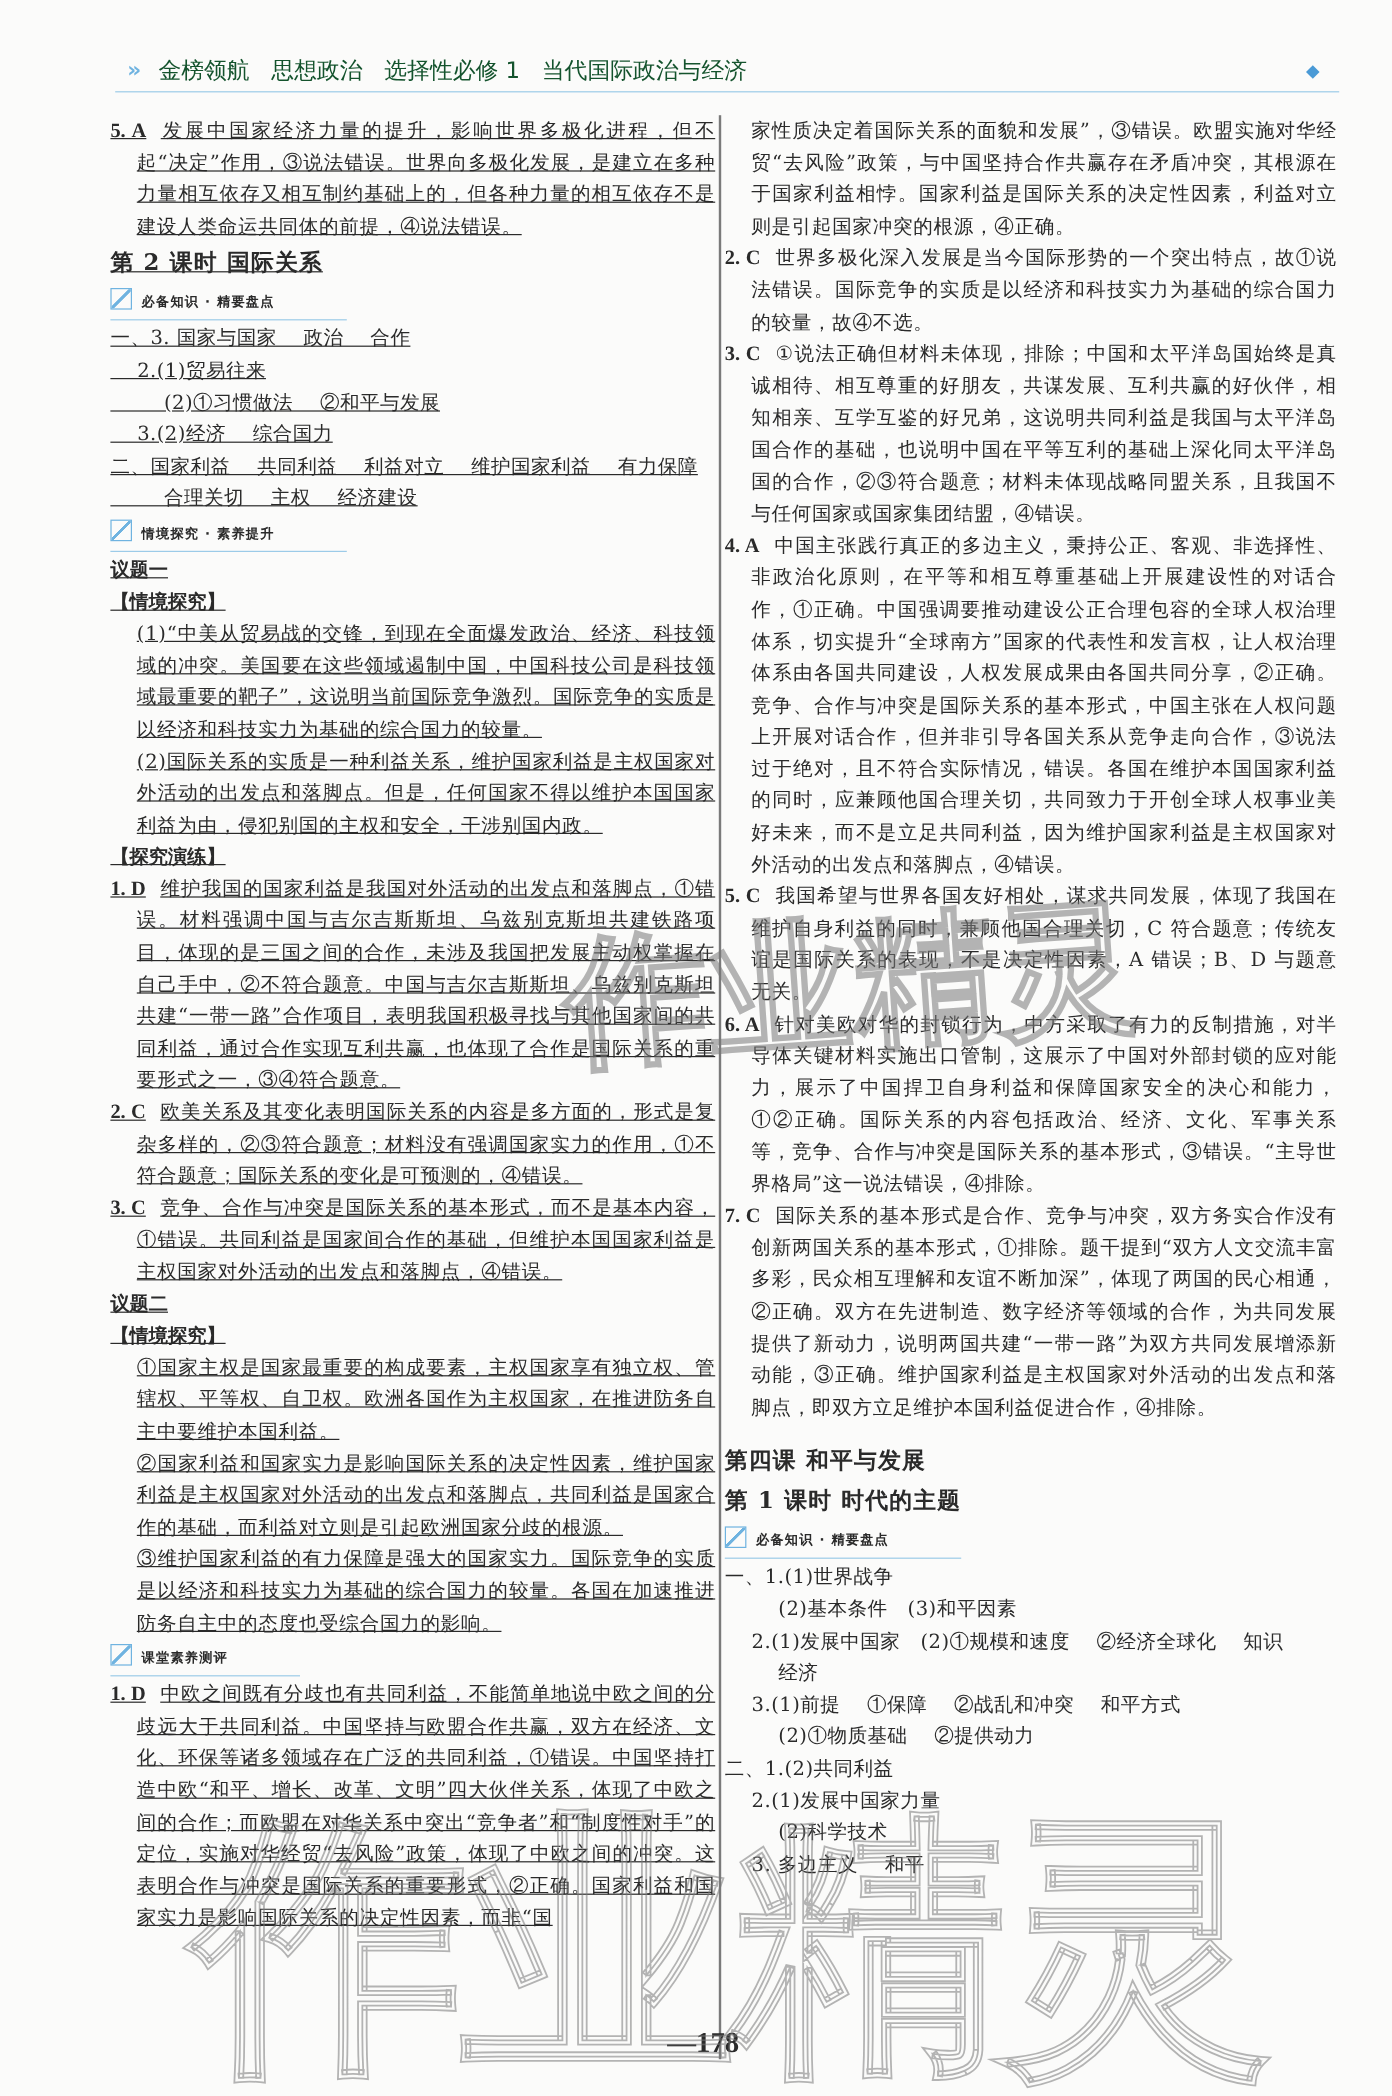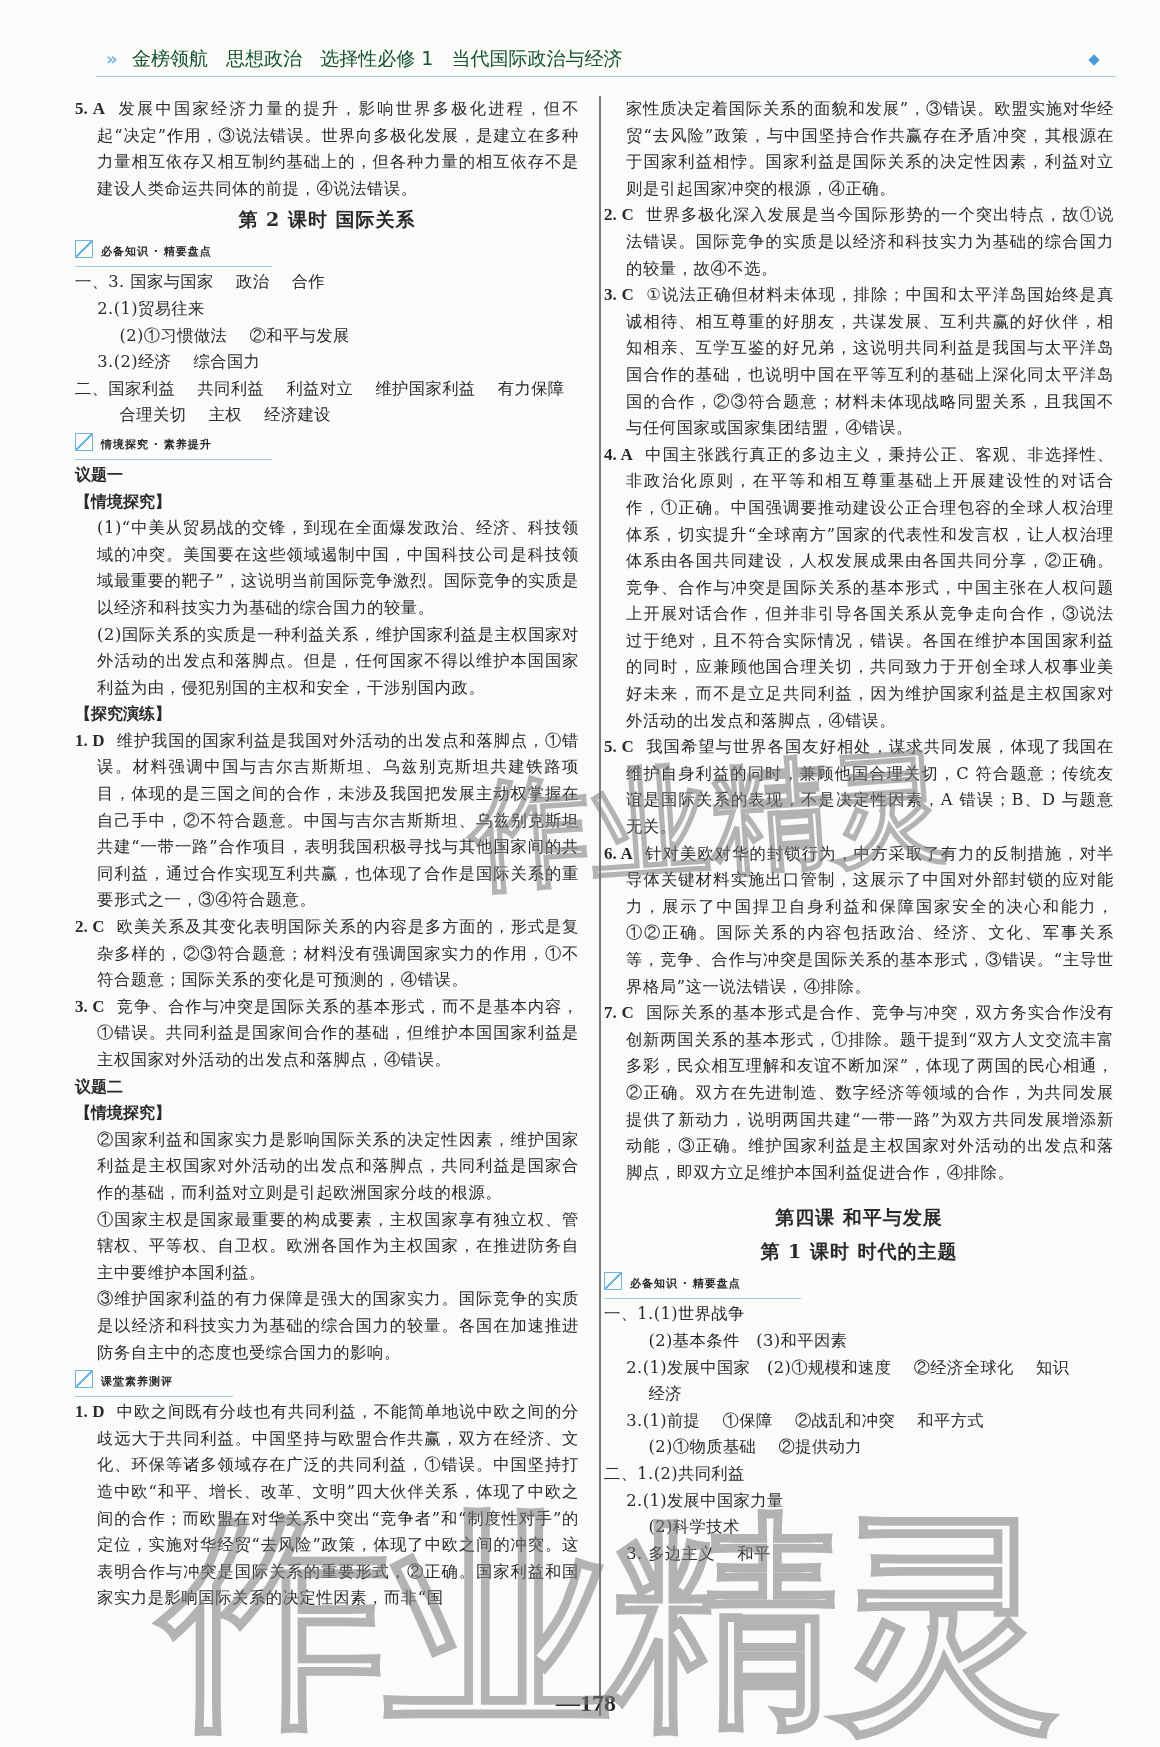--- a/index.html
+++ b/index.html
@@ -9,28 +9,28 @@
   }
   .header {
     position:absolute; left:96px; top:44px; width:1020px; height:32px;
     border-bottom:1.5px solid #9ccbe8;
   }
   .header .chev { position:absolute; left:10px; top:4px; color:#6fb3e0; font-size:18px; font-family:"DejaVu Sans",sans-serif; font-weight:bold; letter-spacing:-4px; }
   .header .title { position:absolute; left:36px; top:2px; font-family:"DejaVu Sans",sans-serif; font-size:19px; color:#14532d; white-space:pre; }
   .header .diamond { position:absolute; right:18px; top:12px; width:8px; height:8px; background:#4a9ad6; transform:rotate(45deg); }
 
   .col { position:absolute; top:96px; font-size:16.3px; line-height:26.6px; }
-  .col.left { left:75px; width:504px; }
+  .col.left { left:92px; width:504px;text-decoration:underline; }
   .col.right { left:604px; width:510px; padding-left:0; }
   .divider { position:absolute; left:599px; top:96px; width:1.5px; height:1620px; background:#7a7a7a; }
 
   .ans { position:relative; padding-left:22px; text-indent:-22px; text-align:justify; letter-spacing:0.6px; }
   .ans .num { font-weight:bold; font-family:"Liberation Serif",serif; font-size:17px; margin-right:12px; letter-spacing:0; }
   .ind { padding-left:22px; text-indent:0; text-align:justify; letter-spacing:0.6px; }
-  .h2 { text-align:center; font-weight:bold; font-size:19px; line-height:34px; letter-spacing:1px; font-family:"DejaVu Serif",serif; }
+  .h2 { text-align:left; font-weight:bold; font-size:19px; line-height:34px; letter-spacing:1px; font-family:"DejaVu Serif",serif; }
   .sec {
     display:inline-block; margin:2px 0 2px 0; padding:0 60px 0 0; position:relative; height:28px; line-height:28px;
     font-family:"DejaVu Sans",sans-serif; font-weight:bold; font-size:11px; letter-spacing:1px;
     border-bottom:1.5px solid #9ccbe8;
   }
   .sec .pen {
     display:inline-block; width:16px; height:16px; border:1.5px solid #6fb3e0; margin:0 8px 0 0; vertical-align:-3px;
     background:linear-gradient(135deg, transparent 44%, #6fb3e0 45%, #6fb3e0 55%, transparent 56%);
   }
   .kn { white-space:pre; letter-spacing:0.4px; }
@@ -70,22 +70,22 @@
   <div class="ind">(1)“中美从贸易战的交锋，到现在全面爆发政治、经济、科技领域的冲突。美国要在这些领域遏制中国，中国科技公司是科技领域最重要的靶子”，这说明当前国际竞争激烈。国际竞争的实质是以经济和科技实力为基础的综合国力的较量。</div>
   <div class="ind">(2)国际关系的实质是一种利益关系，维护国家利益是主权国家对外活动的出发点和落脚点。但是，任何国家不得以维护本国国家利益为由，侵犯别国的主权和安全，干涉别国内政。</div>
   <div class="bold-sans">【探究演练】</div>
 
   <div class="ans"><span class="num">1. D</span><span>维护我国的国家利益是我国对外活动的出发点和落脚点，①错误。材料强调中国与吉尔吉斯斯坦、乌兹别克斯坦共建铁路项目，体现的是三国之间的合作，未涉及我国把发展主动权掌握在自己手中，②不符合题意。中国与吉尔吉斯斯坦、乌兹别克斯坦共建“一带一路”合作项目，表明我国积极寻找与其他国家间的共同利益，通过合作实现互利共赢，也体现了合作是国际关系的重要形式之一，③④符合题意。</span></div>
   <div class="ans"><span class="num">2. C</span><span>欧美关系及其变化表明国际关系的内容是多方面的，形式是复杂多样的，②③符合题意；材料没有强调国家实力的作用，①不符合题意；国际关系的变化是可预测的，④错误。</span></div>
   <div class="ans"><span class="num">3. C</span><span>竞争、合作与冲突是国际关系的基本形式，而不是基本内容，①错误。共同利益是国家间合作的基础，但维护本国国家利益是主权国家对外活动的出发点和落脚点，④错误。</span></div>
 
   <div class="bold-sans">议题二</div>
   <div class="bold-sans">【情境探究】</div>
+  <div class="ind">①国家主权是国家最重要的构成要素，主权国家享有独立权、管辖权、平等权、自卫权。欧洲各国作为主权国家，在推进防务自主中要维护本国利益。</div>
   <div class="ind">②国家利益和国家实力是影响国际关系的决定性因素，维护国家利益是主权国家对外活动的出发点和落脚点，共同利益是国家合作的基础，而利益对立则是引起欧洲国家分歧的根源。</div>
-  <div class="ind">①国家主权是国家最重要的构成要素，主权国家享有独立权、管辖权、平等权、自卫权。欧洲各国作为主权国家，在推进防务自主中要维护本国利益。</div>
   <div class="ind">③维护国家利益的有力保障是强大的国家实力。国际竞争的实质是以经济和科技实力为基础的综合国力的较量。各国在加速推进防务自主中的态度也受综合国力的影响。</div>
 
   <div class="sec"><span class="pen"></span><span>课堂素养测评</span></div>
 
   <div class="ans"><span class="num">1. D</span><span>中欧之间既有分歧也有共同利益，不能简单地说中欧之间的分歧远大于共同利益。中国坚持与欧盟合作共赢，双方在经济、文化、环保等诸多领域存在广泛的共同利益，①错误。中国坚持打造中欧“和平、增长、改革、文明”四大伙伴关系，体现了中欧之间的合作；而欧盟在对华关系中突出“竞争者”和“制度性对手”的定位，实施对华经贸“去风险”政策，体现了中欧之间的冲突。这表明合作与冲突是国际关系的重要形式，②正确。国家利益和国家实力是影响国际关系的决定性因素，而非“国</span></div>
 </div>
 
 <div class="col right">
   <div class="ind">家性质决定着国际关系的面貌和发展”，③错误。欧盟实施对华经贸“去风险”政策，与中国坚持合作共赢存在矛盾冲突，其根源在于国家利益相悖。国家利益是国际关系的决定性因素，利益对立则是引起国家冲突的根源，④正确。</div>
   <div class="ans"><span class="num">2. C</span><span>世界多极化深入发展是当今国际形势的一个突出特点，故①说法错误。国际竞争的实质是以经济和科技实力为基础的综合国力的较量，故④不选。</span></div>

